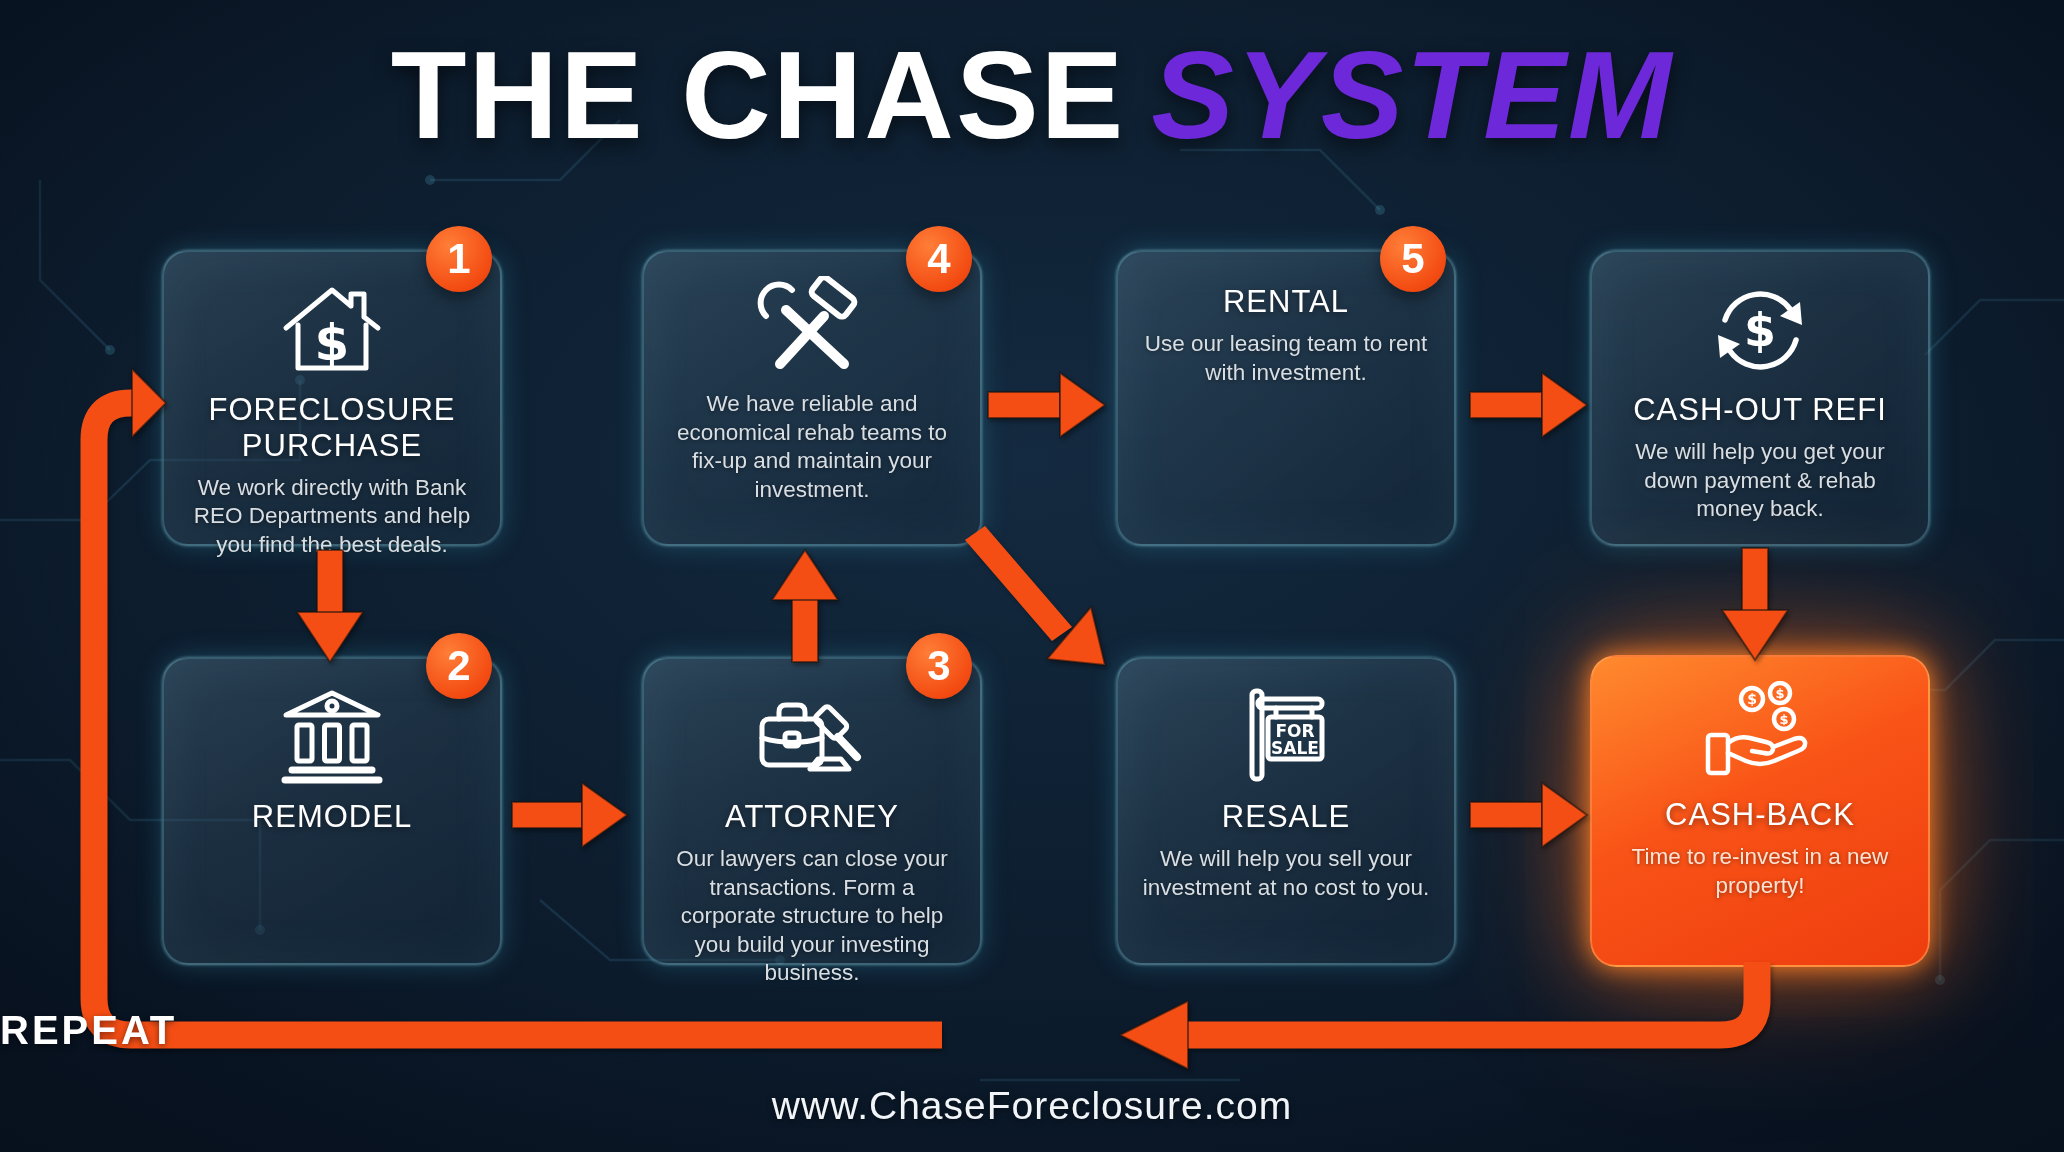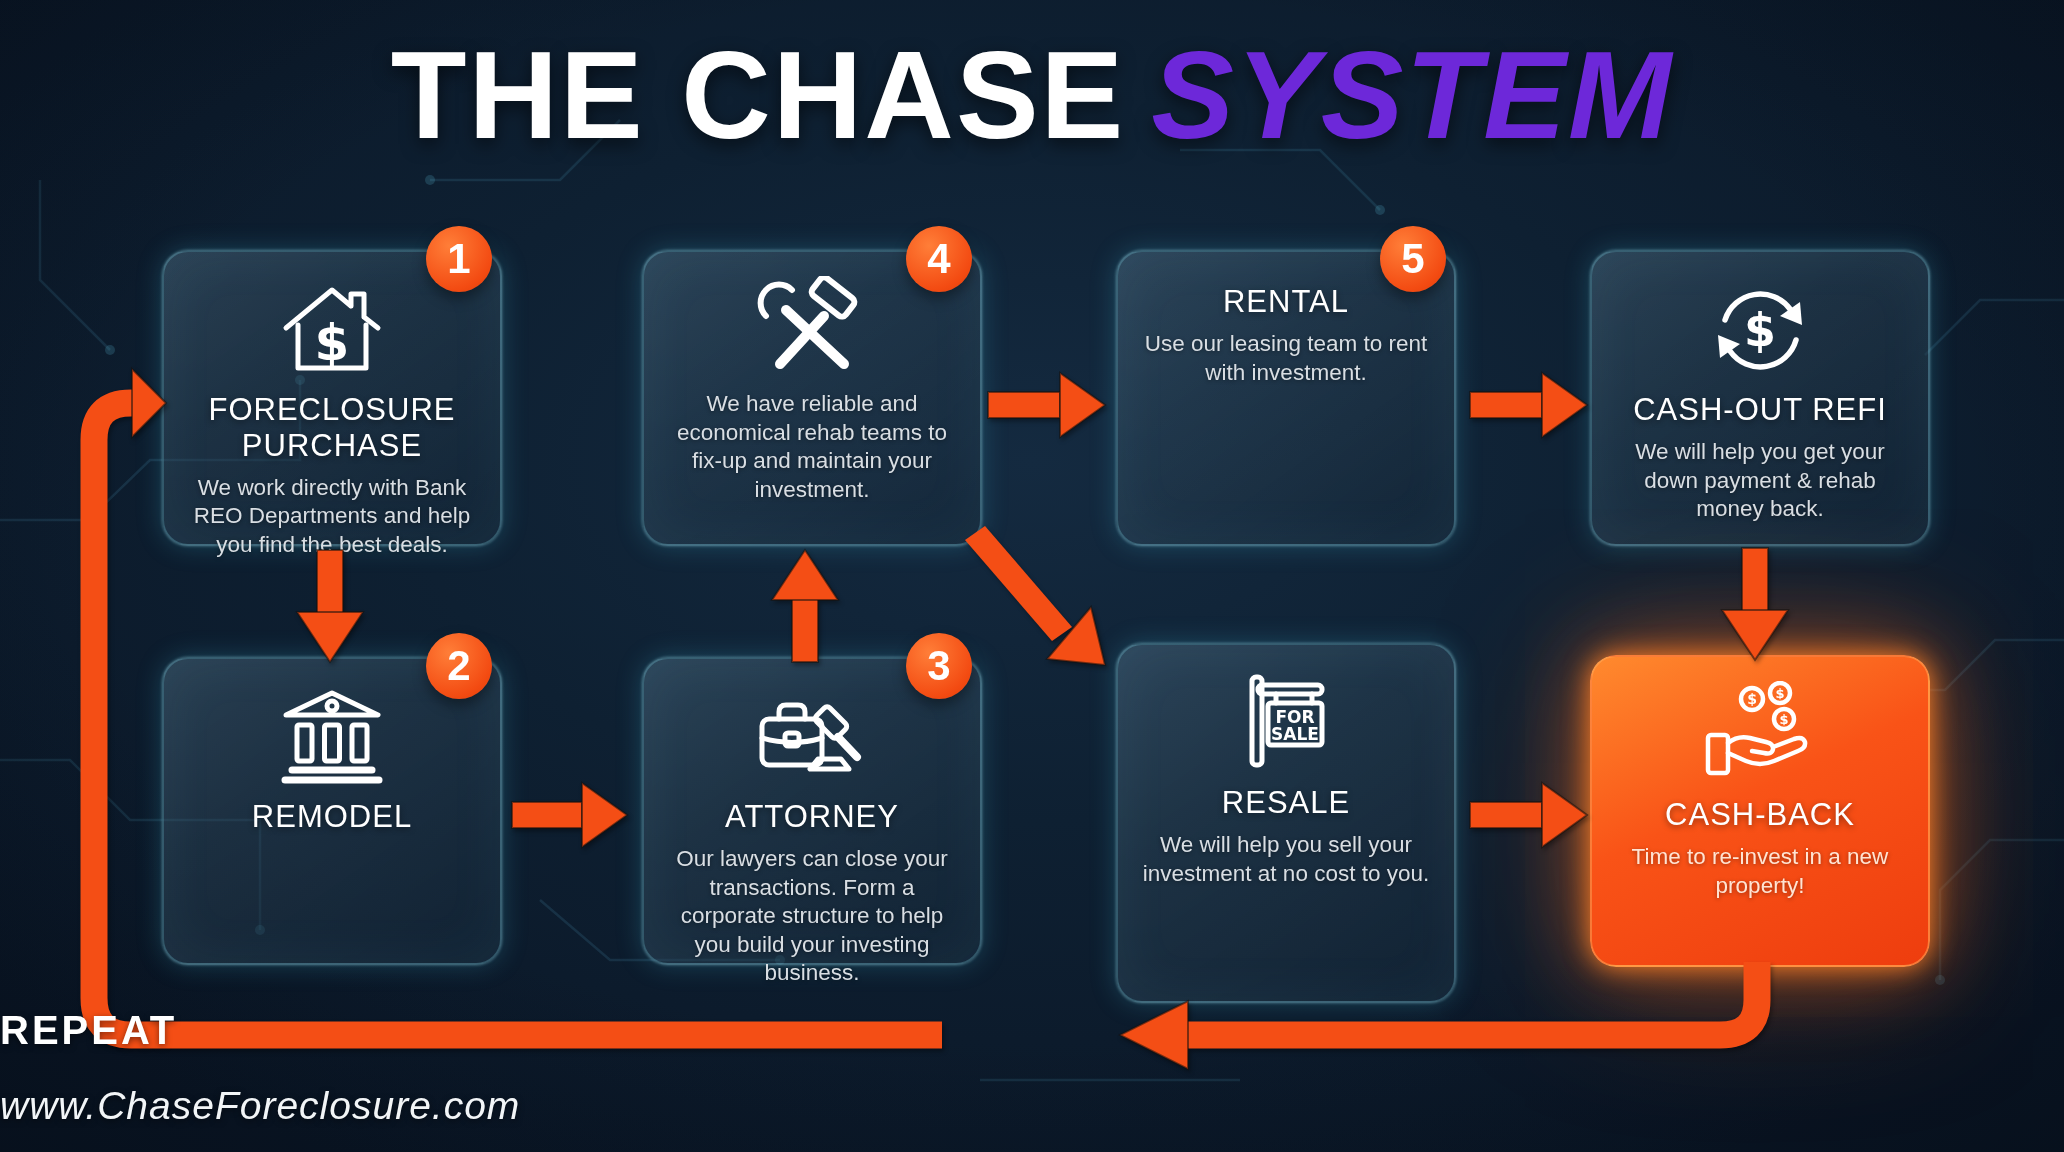--- a/index.html
+++ b/index.html
@@ -41,22 +41,22 @@
   }
   .cashback .box-desc{color:#ffe4d3;}
   .arrows{position:absolute;inset:0;z-index:3;pointer-events:none;
     filter:drop-shadow(2px 3px 2px rgba(0,0,0,0.35));}
   .repeat-label{
     position:absolute;top:1008px;left:0;width:100%;z-index:4;
     color:#fff;font-size:40px;font-weight:bold;letter-spacing:3px;
     text-shadow:0 2px 6px rgba(0,0,0,0.5);
   }
   .website{
-    position:absolute;top:1084px;left:0;width:100%;z-index:4;
-    color:#f2f5f7;font-size:39px;letter-spacing:1px;text-shadow:0 2px 6px rgba(0,0,0,0.5);font-style:italic;
+    position:absolute;top:1084px;left:0;width:100%;text-align:center;z-index:4;
+    color:#f2f5f7;font-size:39px;letter-spacing:1px;text-shadow:0 2px 6px rgba(0,0,0,0.5);
   }
   svg text{font-family:"DejaVu Sans","Liberation Sans",sans-serif;}
 </style>
 </head>
 <body>
 
 <svg class="circuit" width="2064" height="1152" viewBox="0 0 2064 1152">
   <g fill="none" stroke="rgba(86,176,206,0.15)" stroke-width="2.5">
     <path d="M0 520 H88 L150 460 H300 V380"></path>
     <path d="M0 760 H70 L130 820 H260 V930"></path>
@@ -168,21 +168,21 @@
         <rect x="64" y="30" width="30" height="19" rx="4" transform="rotate(45 79 39.5)"></rect>
         <path d="M86 54 L105 74" stroke-width="8"></path>
         <path d="M58 86 H97 L89 76 H66 Z"></path>
       </g>
     </svg>
   </div>
   <div class="box-title">ATTORNEY</div>
   <div class="box-desc">Our lawyers can close your transactions. Form a corporate structure to help you build your investing business.</div>
 </div>
 
-<div class="box" style="left:1116px;top:643px;width:340px;height:360px">
+<div class="box" style="left:1116px;top:657px;width:340px;height:308px">
   <div class="icon">
     <svg width="120" height="104" viewBox="0 0 120 104">
       <g fill="none" stroke="#fff" stroke-width="5" stroke-linecap="round" stroke-linejoin="round">
         <rect x="26" y="8" width="10" height="88" rx="4"></rect>
         <rect x="32" y="16" width="64" height="9" rx="4"></rect>
         <path d="M50 25 V34 M86 25 V34"></path>
         <rect x="42" y="34" width="54" height="42" rx="3"></rect>
       </g>
       <text x="69" y="54" text-anchor="middle" font-size="17" font-weight="bold" fill="#fff">FOR</text>
       <text x="69" y="71" text-anchor="middle" font-size="17" font-weight="bold" fill="#fff">SALE</text>

